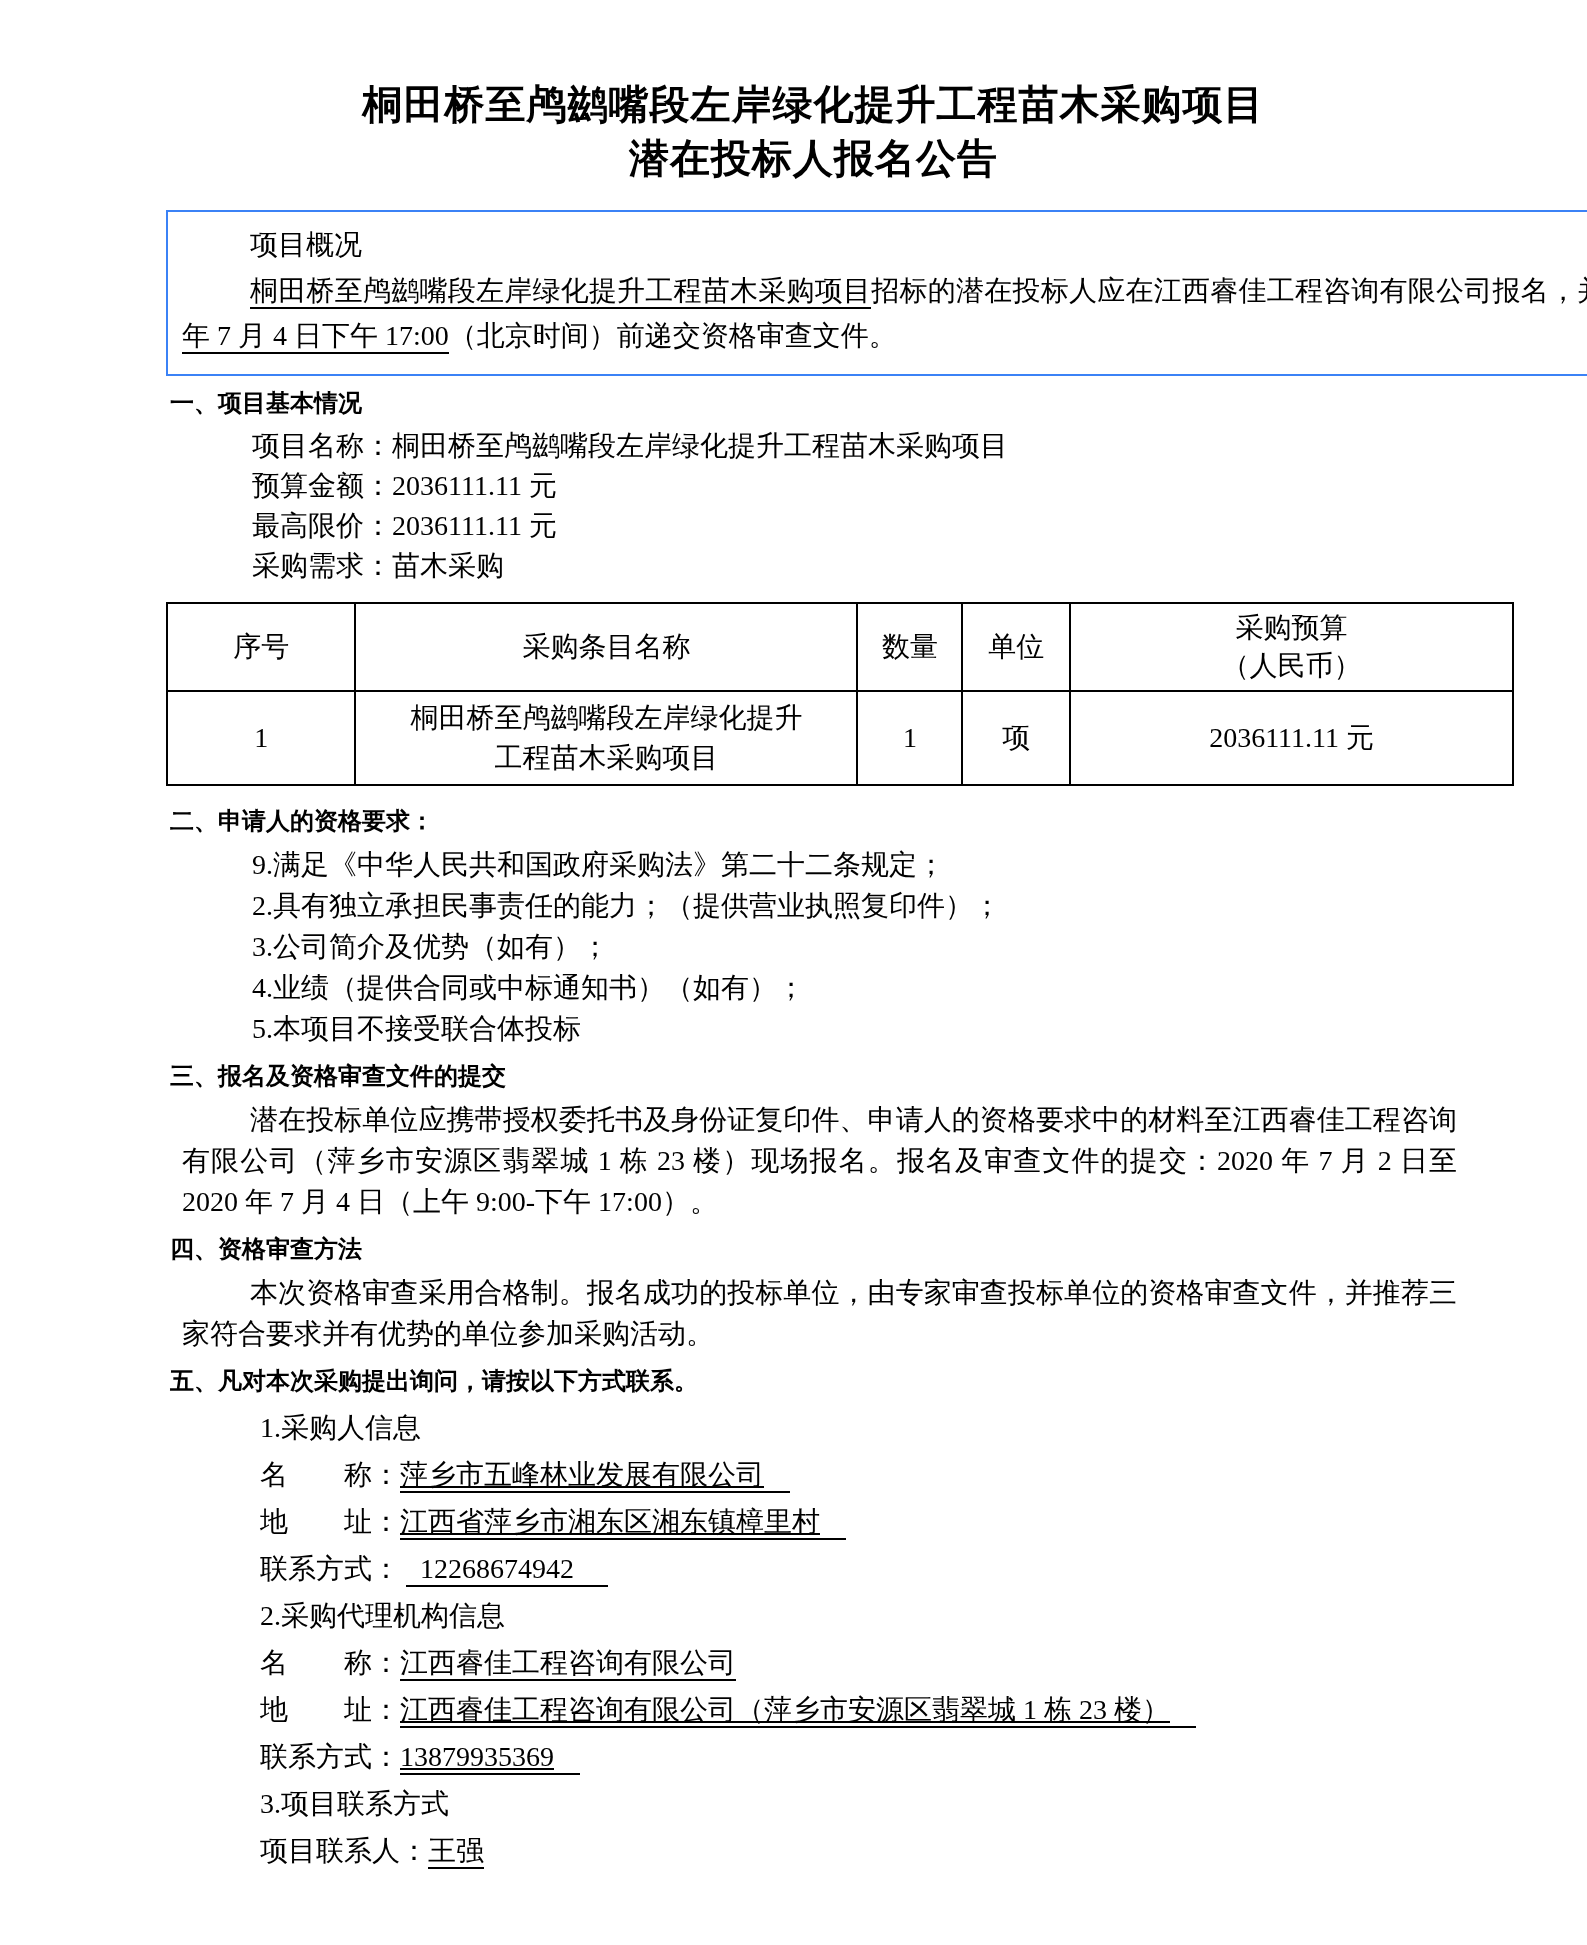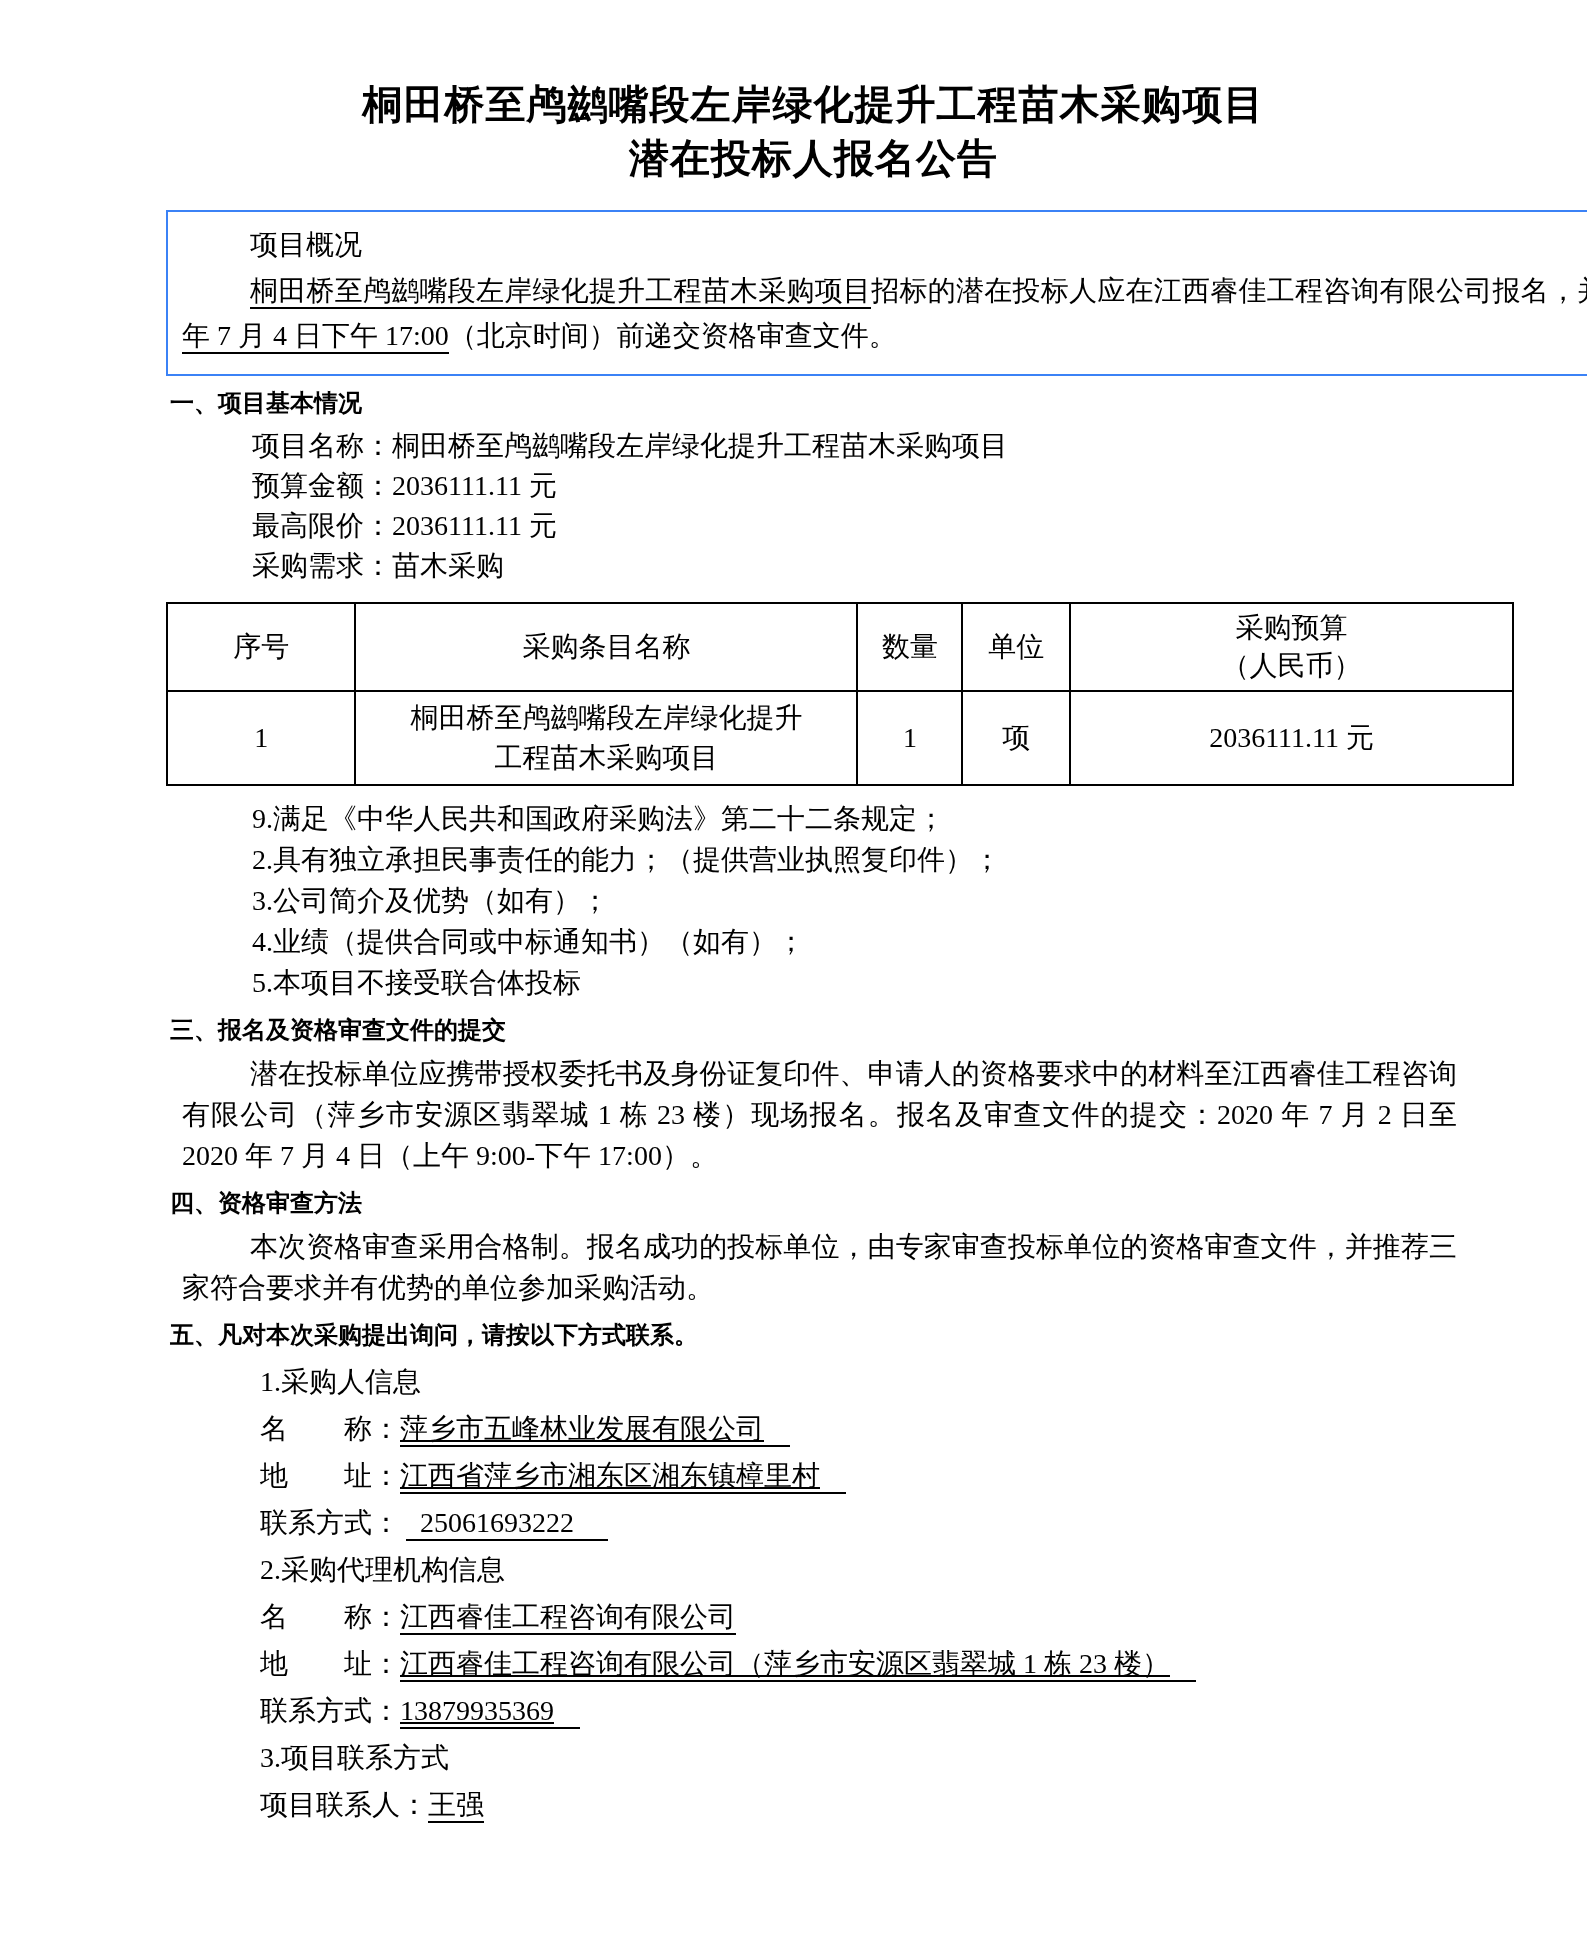--- a/index.html
+++ b/index.html
@@ -126,40 +126,41 @@
       <tr>
         <td>1</td>
         <td class="name-cell">桐田桥至鸬鹚嘴段左岸绿化提升工程苗木采购项目</td>
         <td>1</td>
         <td>项</td>
         <td>2036111.11 元</td>
       </tr>
     </tbody>
   </table>
 
+  <h2 class="heading">二、申请人的资格要求：</h2>
   <div class="sec-items sec2-items">
     <p class="item">9.满足《中华人民共和国政府采购法》第二十二条规定；</p>
     <p class="item">2.具有独立承担民事责任的能力；（提供营业执照复印件）；</p>
     <p class="item">3.公司简介及优势（如有）；</p>
     <p class="item">4.业绩（提供合同或中标通知书）（如有）；</p>
     <p class="item">5.本项目不接受联合体投标</p>
   </div>
 
   <h2 class="heading">三、报名及资格审查文件的提交</h2>
   <p class="body-para">潜在投标单位应携带授权委托书及身份证复印件、申请人的资格要求中的材料至江西睿佳工程咨询有限公司（萍乡市安源区翡翠城 1 栋 23 楼）现场报名。报名及审查文件的提交：2020 年 7 月 2 日至 2020 年 7 月 4 日（上午 9:00-下午 17:00）。</p>
 
   <h2 class="heading">四、资格审查方法</h2>
   <p class="body-para">本次资格审查采用合格制。报名成功的投标单位，由专家审查投标单位的资格审查文件，并推荐三家符合要求并有优势的单位参加采购活动。</p>
 
   <h2 class="heading">五、凡对本次采购提出询问，请按以下方式联系。</h2>
   <div class="sec5">
     <p class="line">1.采购人信息</p>
     <p class="line"><span>名　　称：</span><span class="u ext-r">萍乡市五峰林业发展有限公司</span></p>
     <p class="line"><span>地　　址：</span><span class="u ext-r">江西省萍乡市湘东区湘东镇樟里村</span></p>
-    <p class="line"><span>联系方式：</span><span class="u tel-ext gap-left">25061693222</span></p>
+    <p class="line"><span>联系方式：</span><span class="u tel-ext gap-left">12268674942</span></p>
     <p class="line">2.采购代理机构信息</p>
     <p class="line"><span>名　　称：</span><span class="u">江西睿佳工程咨询有限公司</span></p>
     <p class="line"><span>地　　址：</span><span class="u ext-r">江西睿佳工程咨询有限公司（萍乡市安源区翡翠城 1 栋 23 楼）</span></p>
     <p class="line"><span>联系方式：</span><span class="u ext-r">13879935369</span></p>
     <p class="line">3.项目联系方式</p>
     <p class="line"><span>项目联系人：</span><span class="u">王强</span></p>
   </div>
 
 </div>
 

